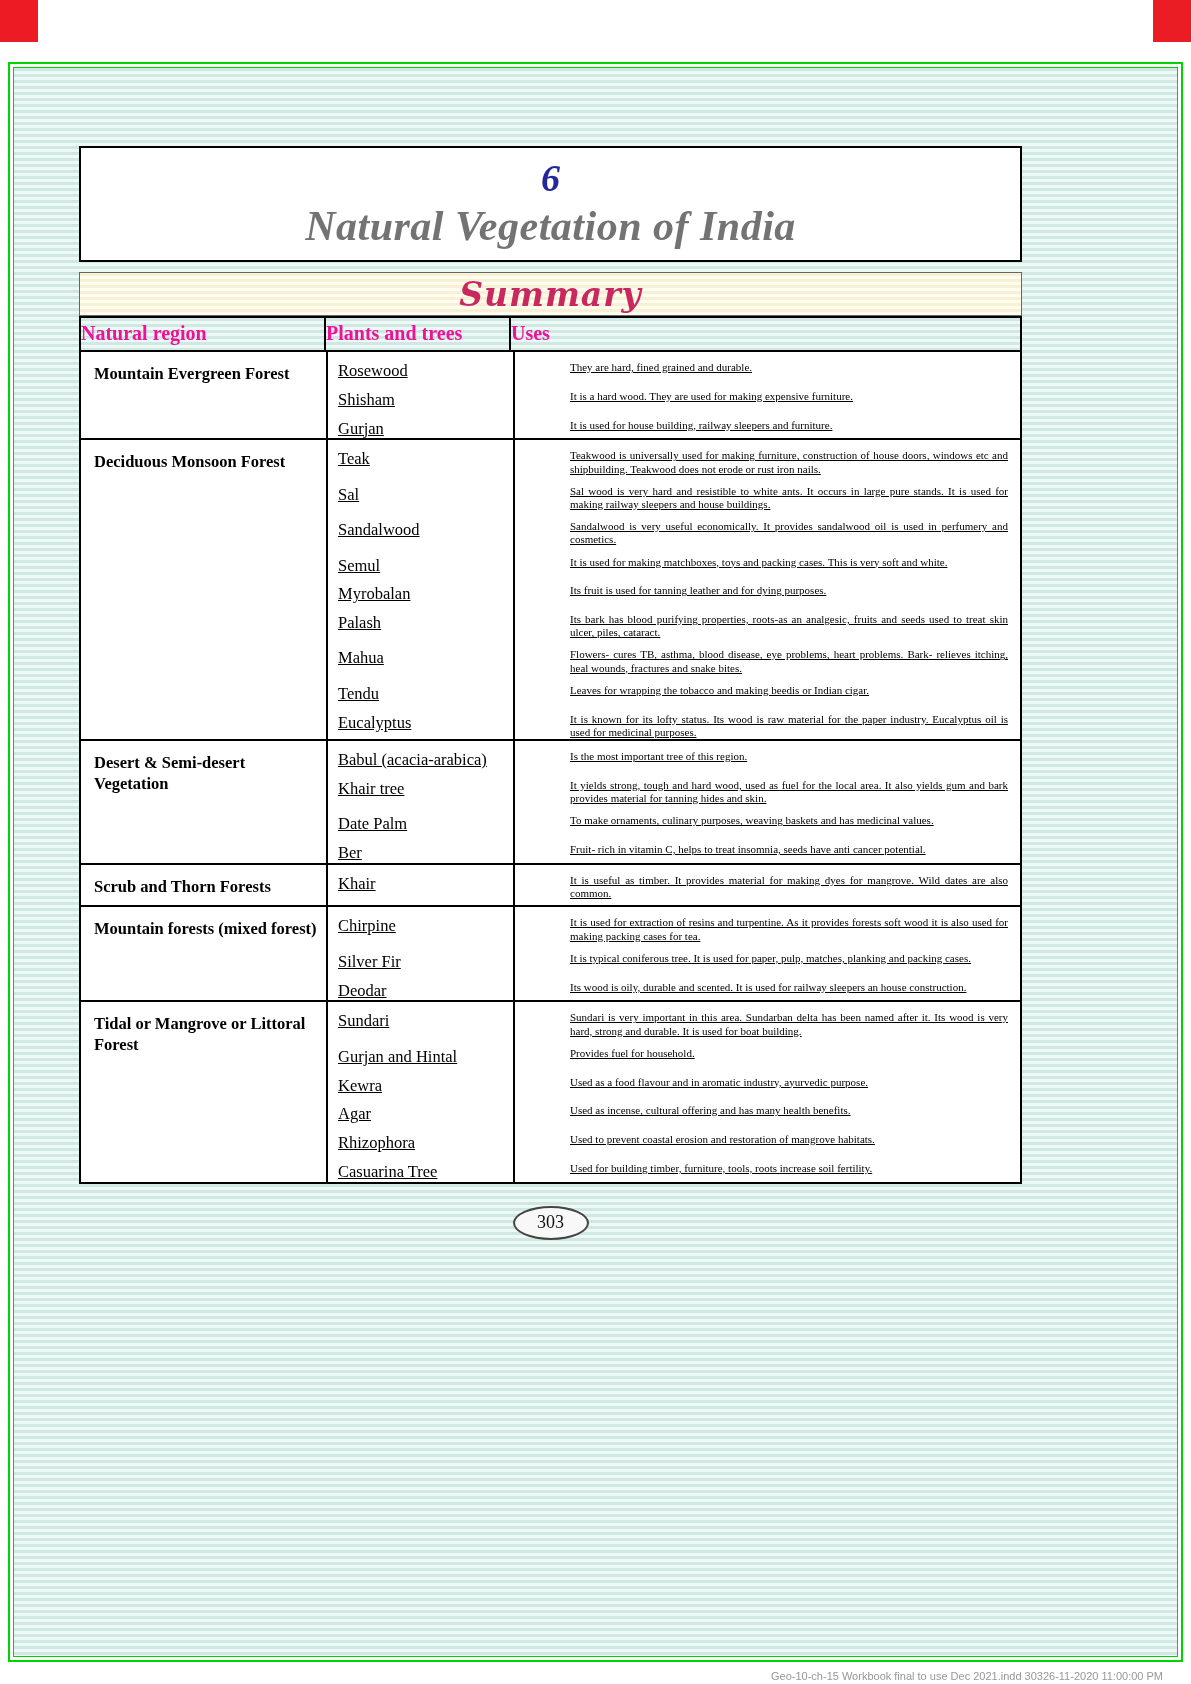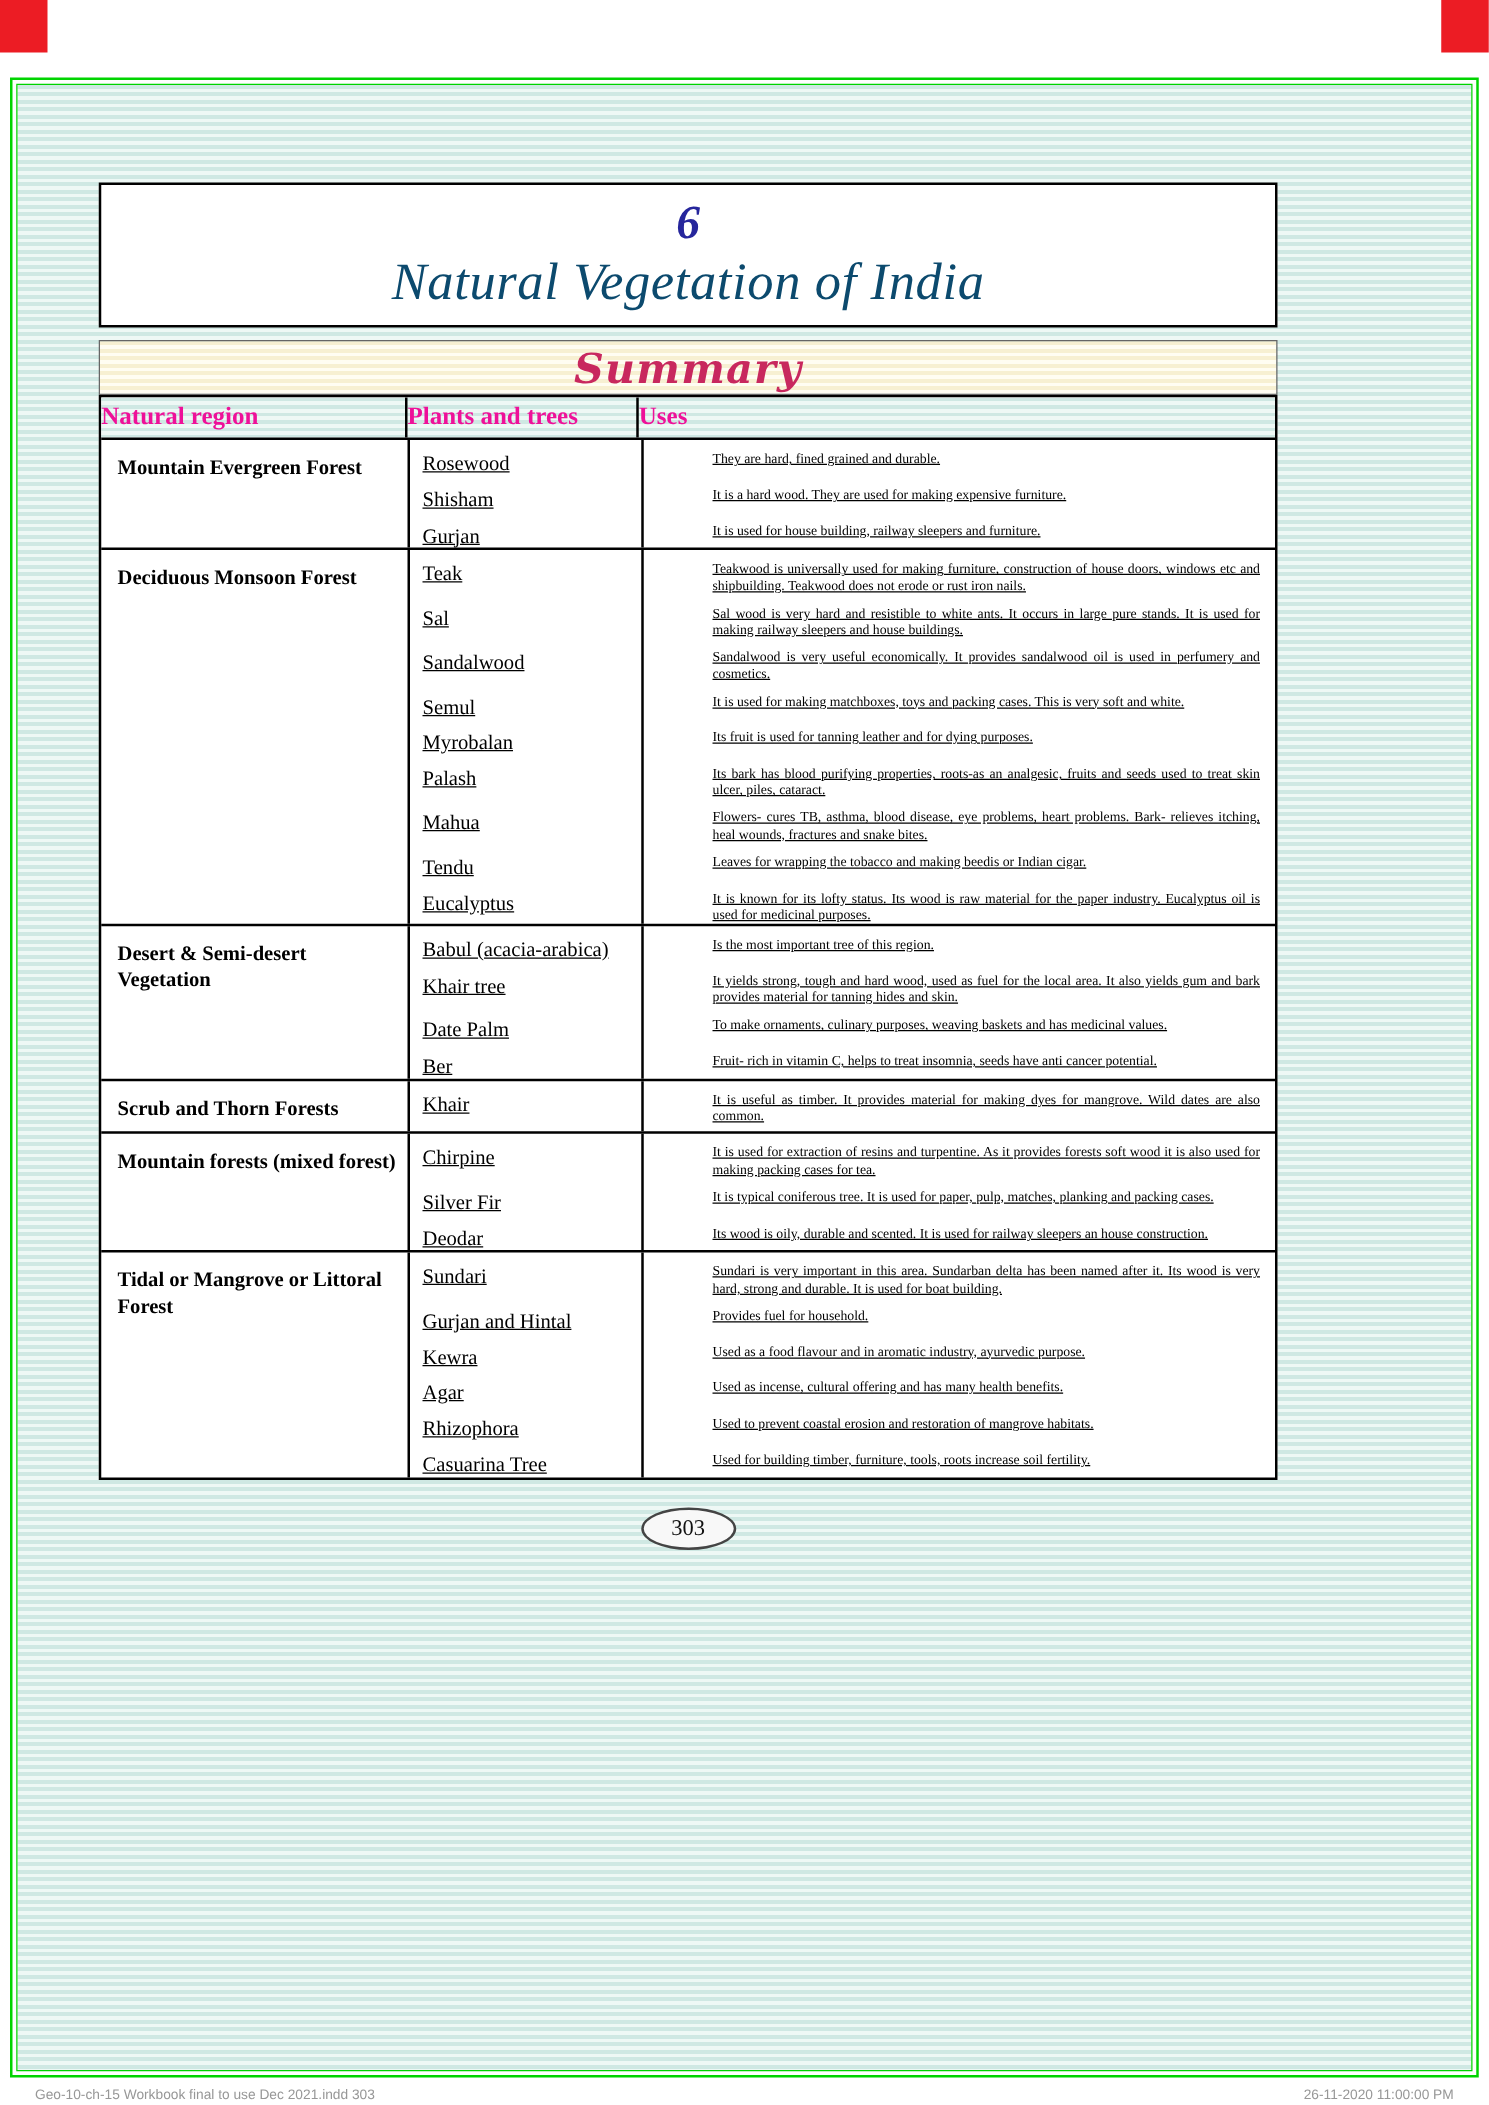--- a/index.html
+++ b/index.html
@@ -23,21 +23,21 @@
 
   .content { position:absolute; left:65px; top:78px; width:943px; }
 
   .title-box {
     background:#ffffff; border:2px solid #000; text-align:center; padding:8px 0 10px 0;
   }
   .chapter-num {
     font-size:38px; font-weight:bold; font-style:italic; color:#26269c; margin-bottom:2px;
   }
   .chapter-title {
-    font-size:42px; font-weight:normal; font-style:italic; color:#0c4a6e; letter-spacing:0.5px;
+    font-size:42px; font-weight:bold; font-style:italic; color:#737373; letter-spacing:0.5px;
   }
 
   .summary-bar {
     margin-top:10px; border:1px solid #666; height:44px;
     background:repeating-linear-gradient(to bottom, #f7f0d2 0px, #f7f0d2 3px, #fffdf2 3px, #fffdf2 6px);
     text-align:right; display:flex; align-items:center; justify-content:center;
   }
   .summary-text {
     color:#c8285e; font-size:33px; font-weight:bold; font-style:italic;
     font-family:"DejaVu Serif", serif; letter-spacing:1px;
@@ -73,21 +73,21 @@
   }
 
   .page-oval {
     width:76px; height:34px; margin:22px auto 0 auto; border:2px solid #444; border-radius:50%;
     background:#f8f8f8; display:flex; align-items:center; justify-content:center;
     font-size:18px; color:#111;
   }
 
   .footer {
     position:absolute; left:28px; right:28px; top:1670px;
-    display:flex; justify-content:space-between;
+    display:flex; justify-content:flex-end;
     font-family:"Liberation Sans", sans-serif; font-size:11px; color:#979797;
   }
 </style>
 </head>
 <body>
 
 <div class="red-bar left"></div>
 <div class="red-bar right"></div>
 
 <div class="frame-outer">

